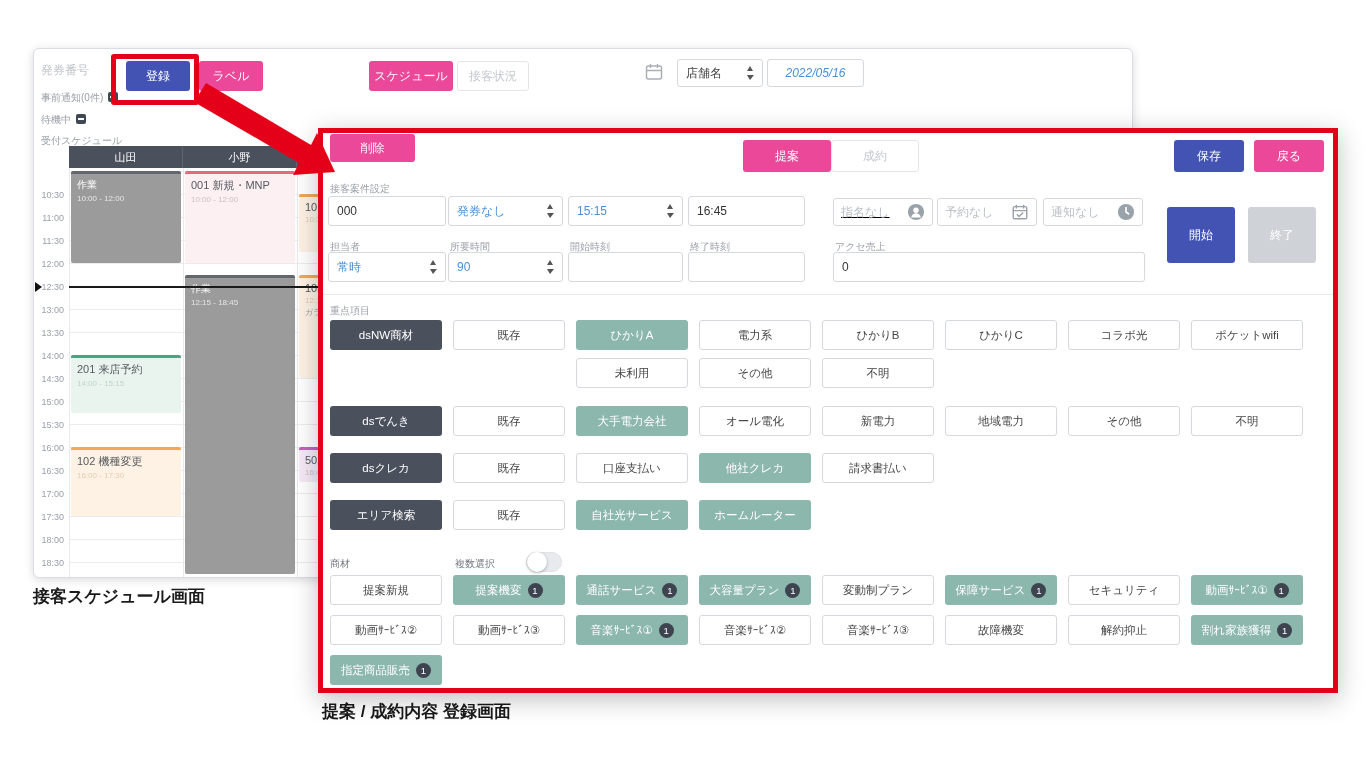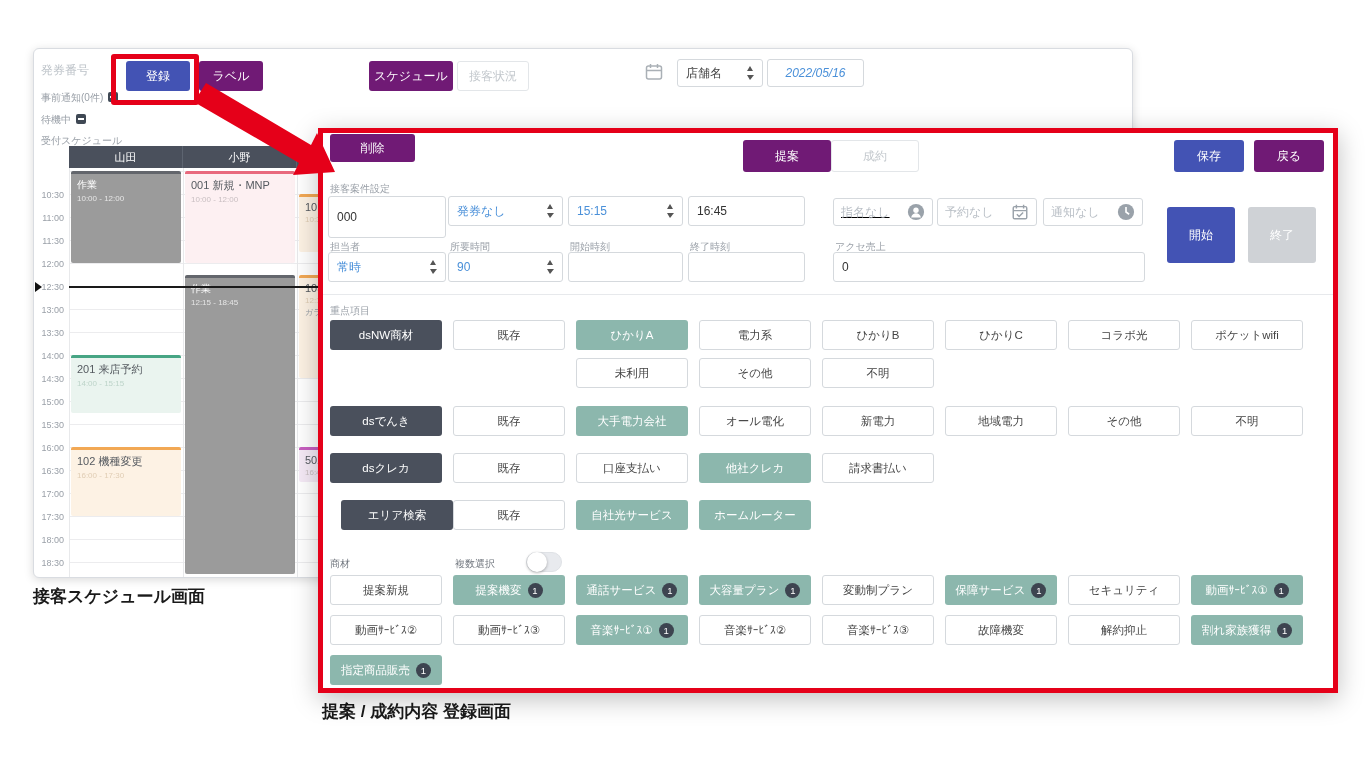--- a/index.html
+++ b/index.html
@@ -7,21 +7,21 @@
     font-family:"Liberation Sans","DejaVu Sans",sans-serif; }
   .page { position:relative; width:1366px; height:768px; overflow:hidden; background:#fff; }
 
   
   .bg-window { position:absolute; left:33px; top:48px; width:1100px; height:530px;
     background:#fff; border:1px solid #d9dce1; border-radius:6px;
     box-shadow:0 2px 10px rgba(0,0,0,.15); overflow:hidden; }
   .abs { position:absolute; }
   .btn { display:flex; align-items:center; justify-content:center;
     font-size:12px; border-radius:3px; cursor:pointer; }
-  .btn-dark { background:#701a75; color:#fff; }
+  .btn-dark { background:#ec4899; color:#fff; }
   .btn-blue { background:#4353b4; color:#fff; }
   .btn-ghost { background:#fff; color:#c3c8cd; border:1px solid #e3e6e9; }
   .btn-gray { background:#cfd2d6; color:#fff; }
   .lbl { font-size:10px; color:#9aa0a8; }
   .sq-icon { display:inline-block; width:10px; height:10px; background:#3f4854;
     border-radius:2px; margin-left:5px; vertical-align:-1px; position:relative; }
   .sq-icon::after { content:""; position:absolute; left:2px; top:4px; width:6px; height:2px; background:#fff; }
   .ticket-input { border:none; outline:none; font-size:12px; color:#444; width:100px; background:transparent; }
   .ticket-input::placeholder { color:#bcc2c8; }
 
@@ -218,21 +218,21 @@
 
   <div class="fg-window">
     <div class="btn btn-dark abs" style="left:7px; top:1px; width:85px; height:28px;">削除</div>
     <div class="btn btn-dark abs" style="left:420px; top:7px; width:88px; height:32px;">提案</div>
     <div class="btn btn-ghost abs" style="left:508px; top:7px; width:88px; height:32px;">成約</div>
     <div class="btn btn-blue abs" style="left:851px; top:7px; width:70px; height:32px;">保存</div>
     <div class="btn btn-dark abs" style="left:931px; top:7px; width:70px; height:32px;">戻る</div>
 
     <div class="lbl abs" style="left:7px; top:49px;">接客案件設定</div>
 
-    <input class="field abs" style="left: 5px; top: 63px; width: 118px; height: 42px;" value="000">
+    <input class="field abs" style="left: 5px; top: 63px; width: 118px; height: 30px;" value="000">
     <div class="selbox abs" style="left:125px; top:63px; width:115px; height:30px;">
       <span class="seltext">発券なし</span>
       <svg class="chev" viewBox="0 0 8 14" fill="#555">
         <path d="M4 0 7 5H1z"></path>
           <path d="M4 14 1 9h7z"></path>
         </svg>
     </div>
     <div class="selbox abs" style="left:245px; top:63px; width:115px; height:30px;">
       <span class="seltext">15:15</span>
       <svg class="chev" viewBox="0 0 8 14" fill="#555">
@@ -361,21 +361,21 @@
         </div>
         <div class="gbtn gbtn-plain" style="left: 253px; top: 320px;">
           <span>口座支払い</span>
         </div>
         <div class="gbtn gbtn-sel" style="left: 376px; top: 320px;">
           <span>他社クレカ</span>
         </div>
         <div class="gbtn gbtn-plain" style="left: 499px; top: 320px;">
           <span>請求書払い</span>
         </div>
-        <div class="gbtn gbtn-head" style="left: 18px; top: 367px;">
+        <div class="gbtn gbtn-head" style="left: 7px; top: 367px;">
           <span>エリア検索</span>
         </div>
         <div class="gbtn gbtn-plain" style="left: 130px; top: 367px;">
           <span>既存</span>
         </div>
         <div class="gbtn gbtn-sel" style="left: 253px; top: 367px;">
           <span>自社光サービス</span>
         </div>
         <div class="gbtn gbtn-sel" style="left: 376px; top: 367px;">
           <span>ホームルーター</span>

